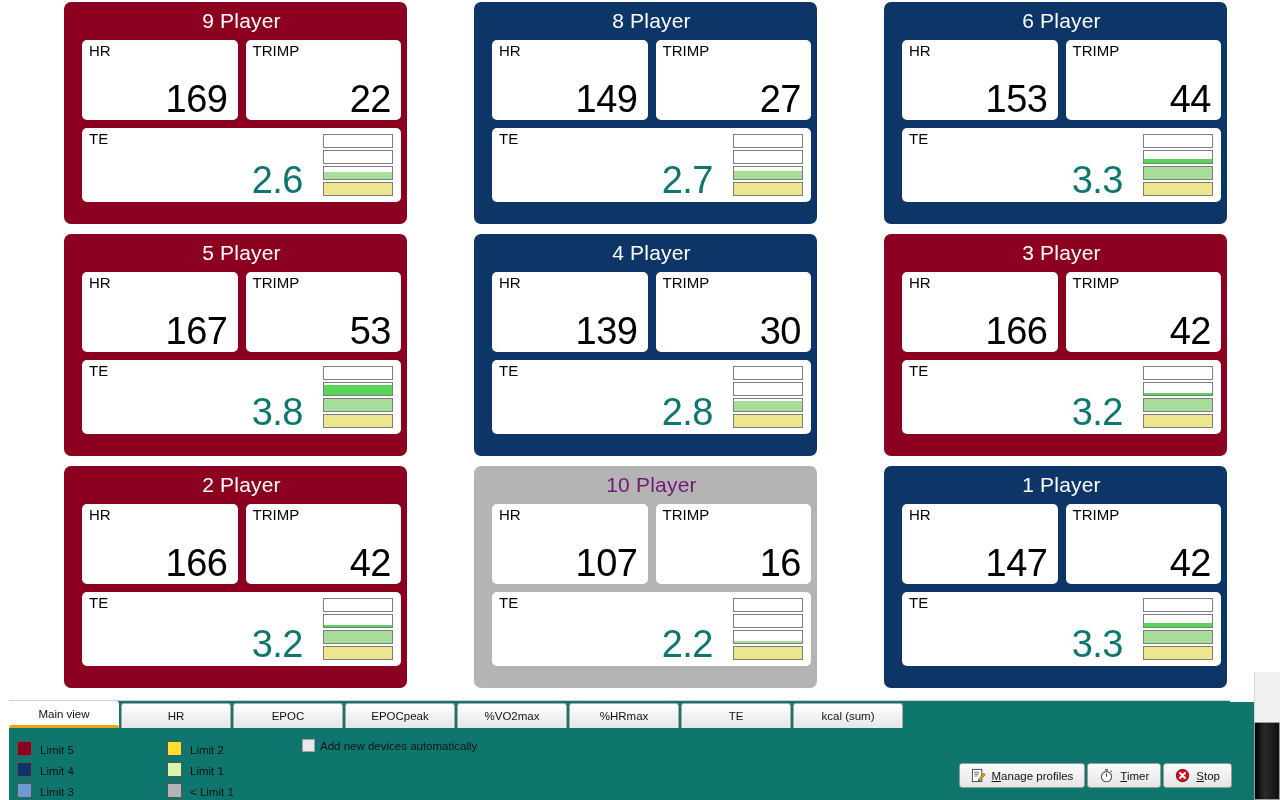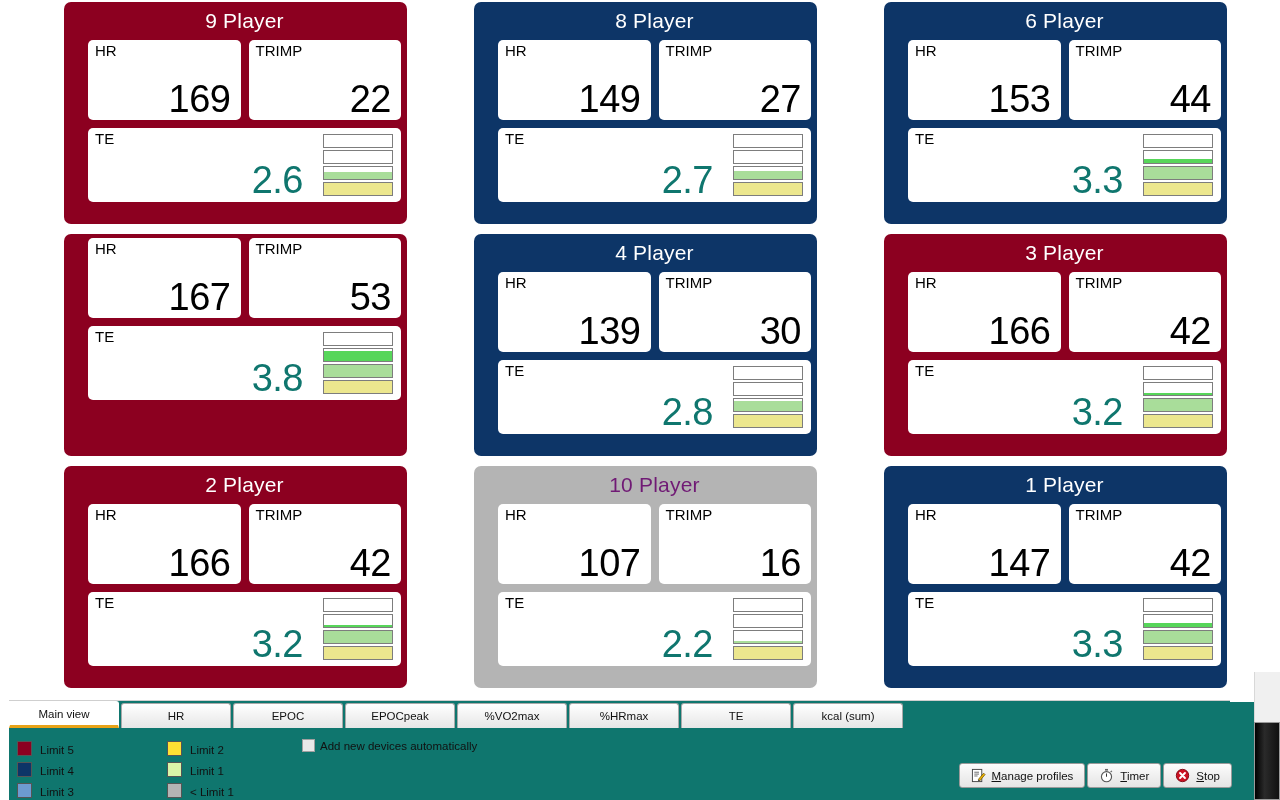--- a/index.html
+++ b/index.html
@@ -16,21 +16,21 @@
     display: grid;
     grid-template-columns: 410px 410px 410px;
     grid-template-rows: 232px 232px 232px;
     column-gap: 0px; row-gap: 0px;
     padding: 2px 0 0 64px;
   }
   .card-slot { display: flex; align-items: flex-start; justify-content: flex-start; }
   .card {
     width: 343px; height: 222px;
     border-radius: 7px;
-    padding: 4px 6px 6px 24px;
+    padding: 4px 6px 6px 18px;
     display: flex; flex-direction: column;
   }
   .card-title {
     text-align: center;
     font-size: 21px;
     line-height: 30px;
     height: 34px;
     letter-spacing: .2px;
     white-space: nowrap;
   }
@@ -245,20 +245,21 @@
               </span>
               <span class="seg">
                 <span class="fill" style="height:100%;background:#ece78e;"></span>
               </span>
             </span>
           </div>
         </div>
       </div>
       <div class="card-slot">
         <div class="card red">
+          <div class="card-title">5 Player</div>
           <div class="row-top">
             <div class="metric">
               <span class="lbl">HR</span>
               <span class="val">167</span>
             </div>
             <div class="metric">
               <span class="lbl">TRIMP</span>
               <span class="val">53</span>
             </div>
           </div>

